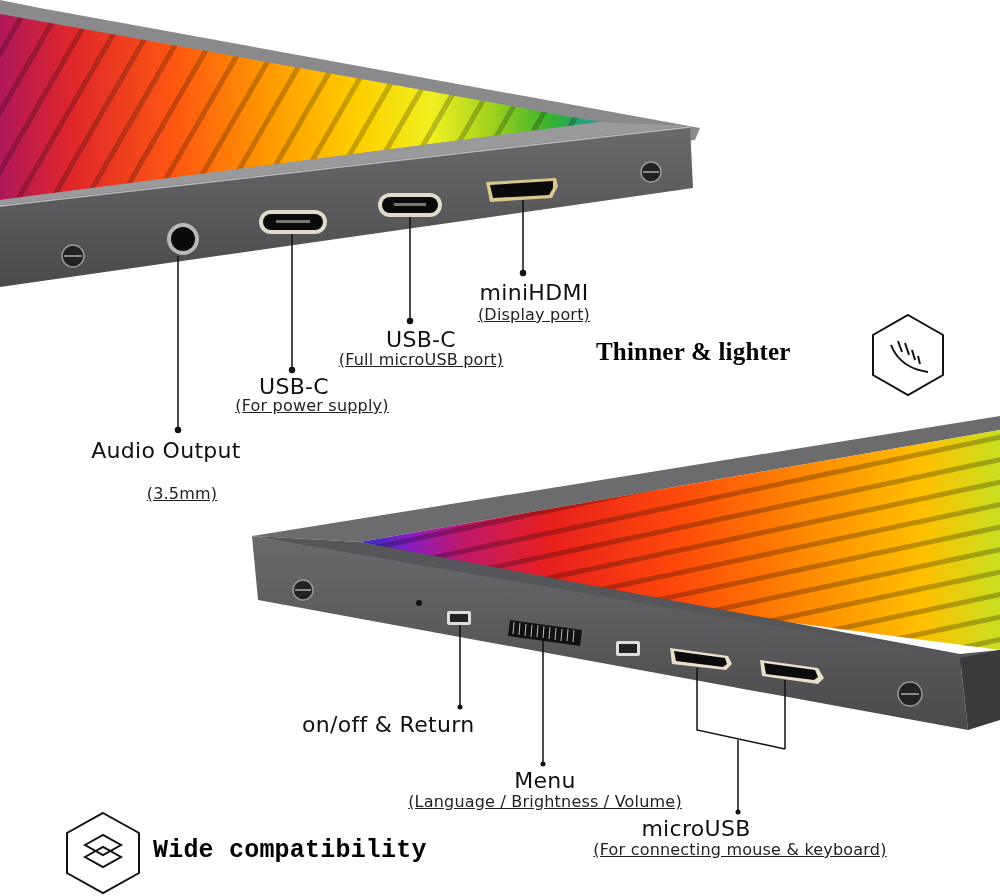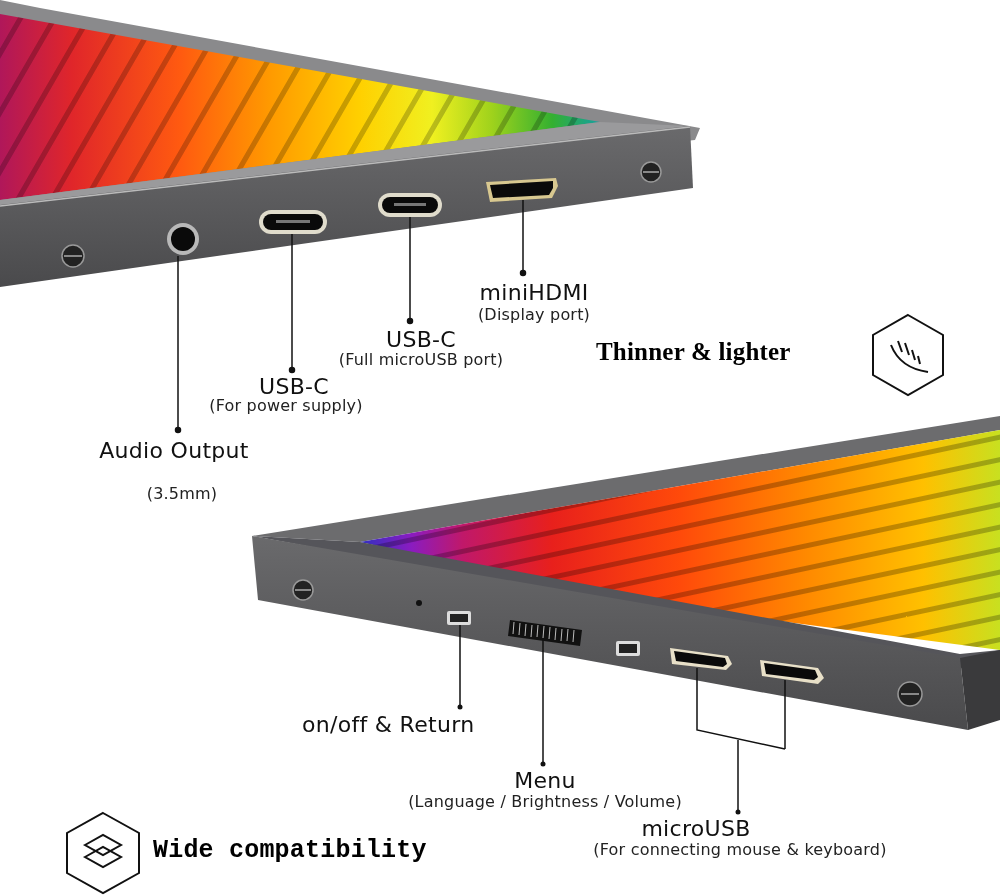--- a/index.html
+++ b/index.html
@@ -1,19 +1,19 @@
 <!DOCTYPE html>
 <html><head>
 <meta charset="utf-8">
 <style>
   html, body { margin:0; padding:0; background:#ffffff; }
   body { width:1000px; height:896px; position:relative; overflow:hidden; font-family:"DejaVu Sans", sans-serif; color:#111; }
   svg.stage { position:absolute; left:0; top:0; }
   .label-main { position:absolute; font-family:"DejaVu Sans", sans-serif; font-size:22px; color:#111; white-space:nowrap; letter-spacing:0.3px; }
-  .label-sub { position:absolute; font-family:"DejaVu Sans", sans-serif; font-size:16px; color:#222; white-space:nowrap; letter-spacing:0.2px; }
+  .label-sub { position:absolute; font-family:"DejaVu Sans", sans-serif; font-size:16px; color:#222; white-space:nowrap; letter-spacing:0.2px;text-decoration:underline; }
   .feature { position:absolute; font-family:"DejaVu Sans", sans-serif; font-weight:bold; font-size:25px; color:#000; white-space:nowrap; letter-spacing:0.2px; }
   .center { transform:translateX(-50%); text-align:center; }
 </style>
 </head>
 <body>
 
 <svg class="stage" width="1000" height="896" viewBox="0 0 1000 896">
   <defs>
     <linearGradient id="rainbowTop" x1="0" y1="0" x2="1" y2="0">
       <stop offset="0" stop-color="#b0175a"></stop>
@@ -169,22 +169,22 @@
     <path d="M85,845 L103,835 L121,845 L103,855 Z"></path>
     <path d="M85,857 L103,847 L121,857 L103,867 Z"></path>
   </g>
 </svg>
 
 <div class="label-main center" style="left:534px;top:280px;">miniHDMI</div>
 <div class="label-sub center" style="left:534px;top:305px;">(Display port)</div>
 <div class="label-main center" style="left:421px;top:327px;">USB-C</div>
 <div class="label-sub center" style="left:421px;top:350px;">(Full microUSB port)</div>
 <div class="label-main center" style="left:294px;top:374px;">USB-C</div>
-<div class="label-sub center" style="left:286px;top:396px;">(For power supply)</div>
-<div class="label-main center" style="left:174px;top:438px;">Audio Output</div>
+<div class="label-sub center" style="left:312px;top:396px;">(For power supply)</div>
+<div class="label-main center" style="left:166px;top:438px;">Audio Output</div>
 <div class="label-sub center" style="left:182px;top:484px;">(3.5mm)</div>
 
 <div class="feature" style="left:596px;top:338px;font-family:Liberation Serif, serif;">Thinner &amp; lighter</div>
 
 <div class="label-main" style="left:302px;top:712px;">on/off &amp; Return</div>
 <div class="label-main center" style="left:545px;top:768px;">Menu</div>
 <div class="label-sub center" style="left:545px;top:792px;">(Language / Brightness / Volume)</div>
 <div class="label-main center" style="left:696px;top:816px;">microUSB</div>
 <div class="label-sub center" style="left:740px;top:840px;">(For connecting mouse &amp; keyboard)</div>
 

